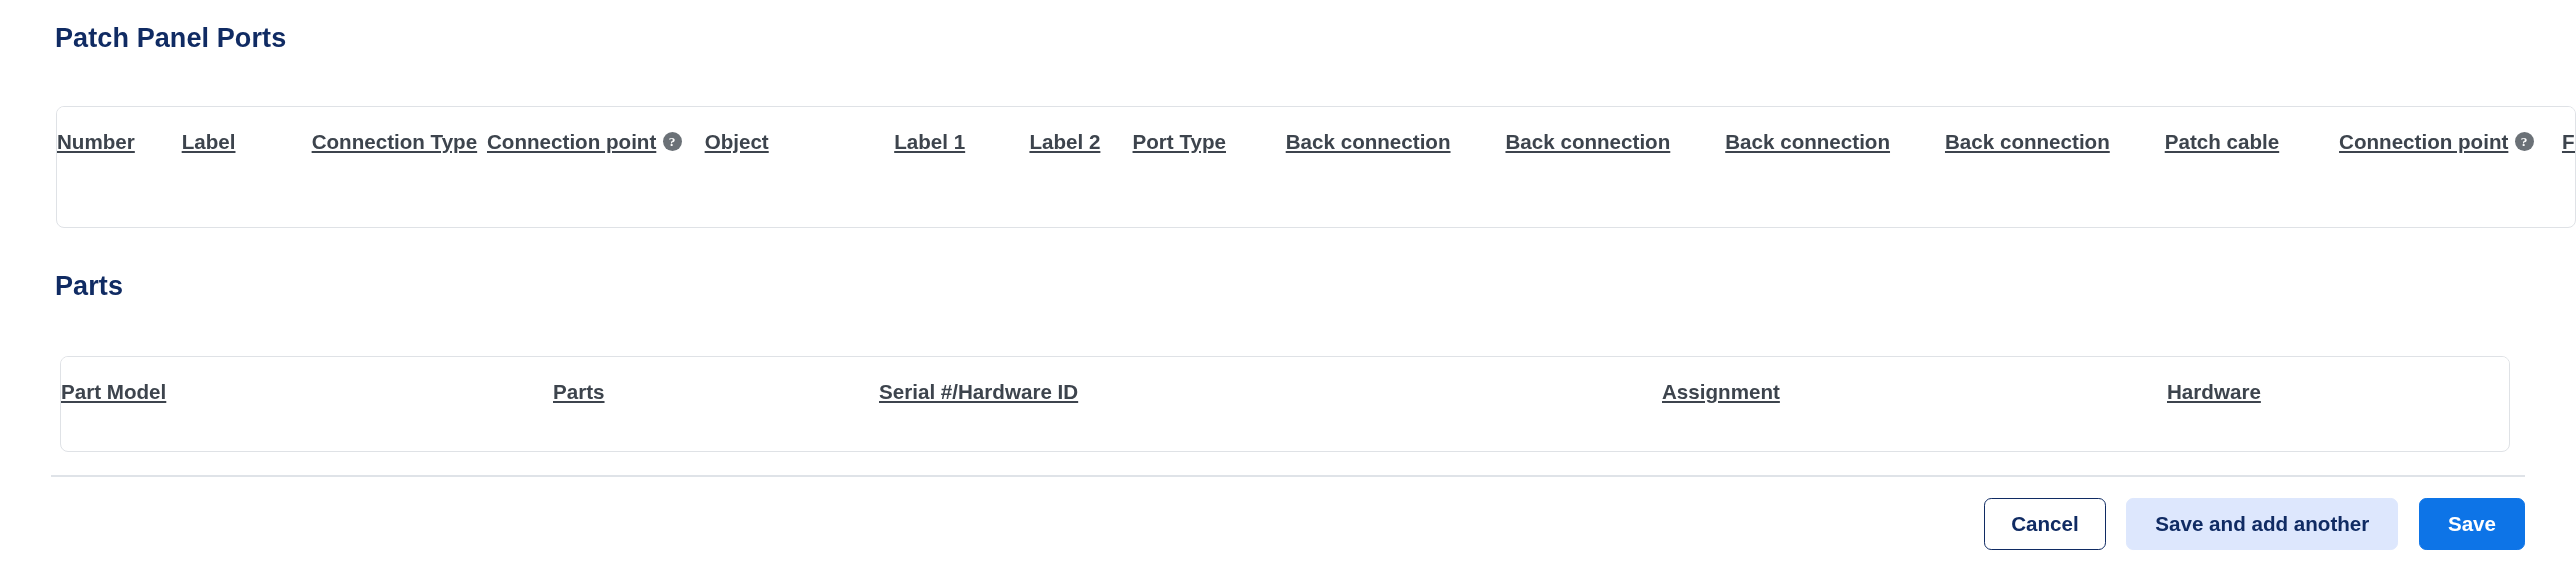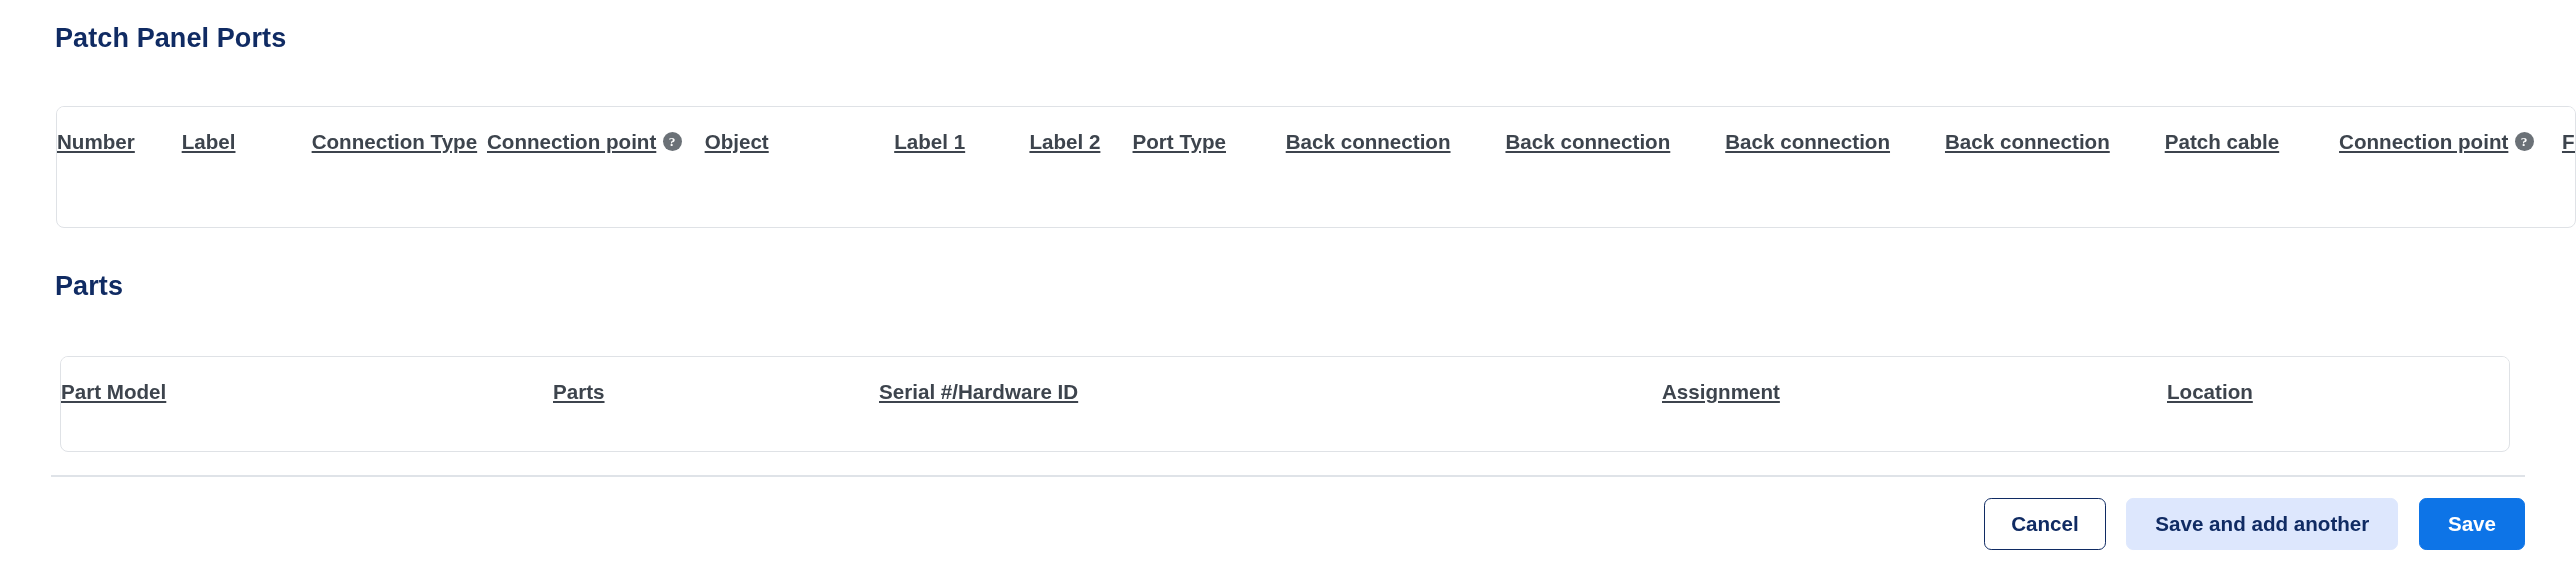--- a/index.html
+++ b/index.html
@@ -261,21 +261,21 @@
               <th style="width: 326px;">
                 <span class="th-inner"><span class="th-text">Parts</span></span>
               </th>
               <th style="width: 783px;">
                 <span class="th-inner"><span class="th-text">Serial #/Hardware ID</span></span>
               </th>
               <th style="width: 505px;">
                 <span class="th-inner"><span class="th-text">Assignment</span></span>
               </th>
               <th style="width: 342px;">
-                <span class="th-inner"><span class="th-text">Location</span></span>
+                <span class="th-inner"><span class="th-text">Hardware</span></span>
               </th>
             </tr>
         </thead>
         <tbody></tbody>
       </table>
     </div>
   </div>
 
   <hr id="form-divider">
 

